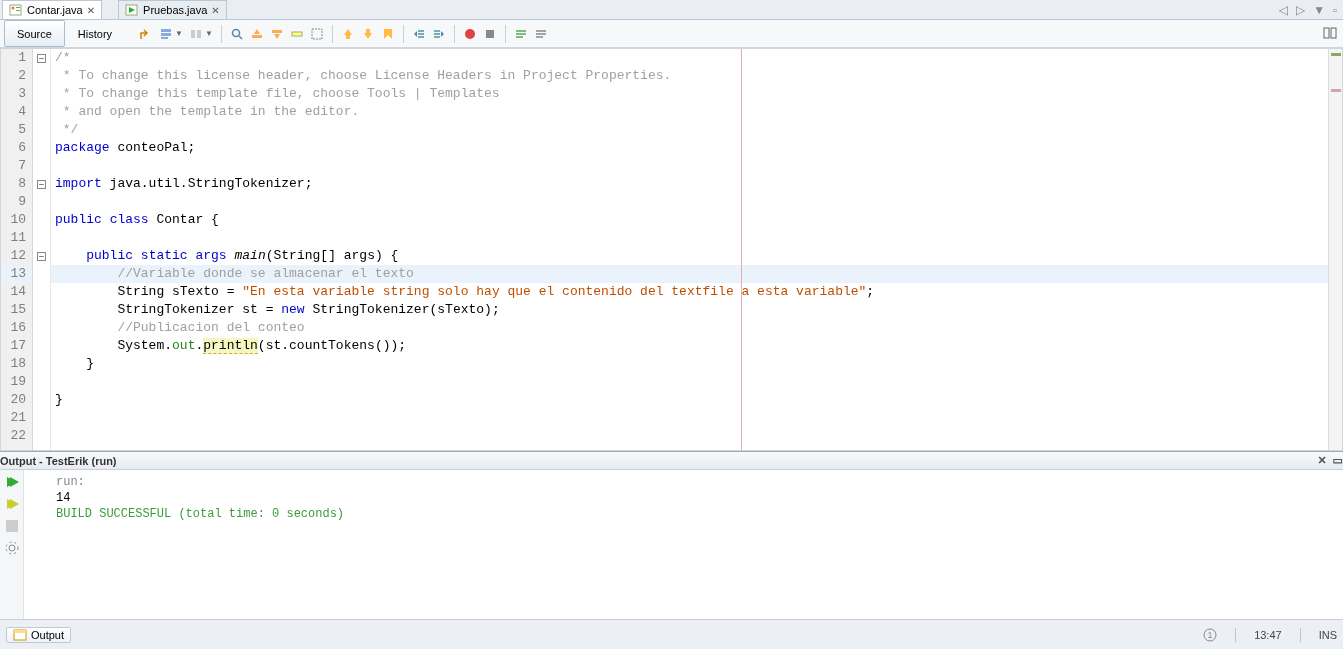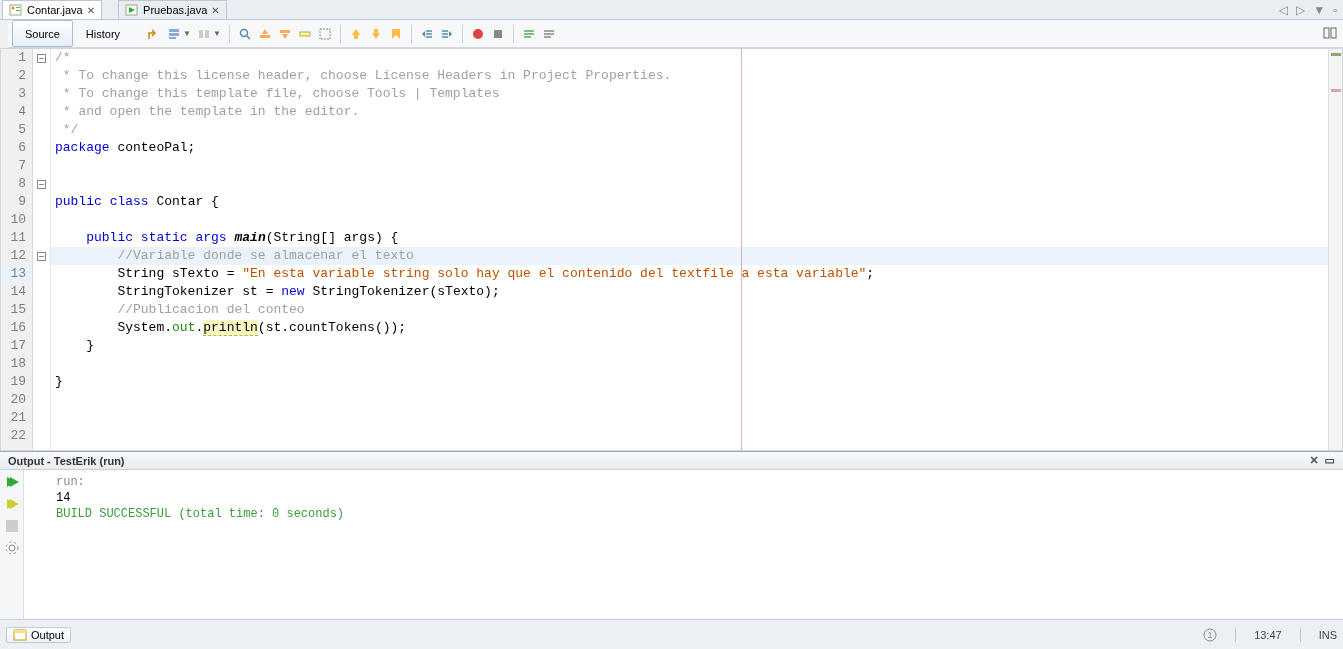--- a/index.html
+++ b/index.html
@@ -48,21 +48,20 @@
   color: #888;
 }
 .toolbar {
   height: 28px;
   background: #f6f8fa;
   border-bottom: 1px solid #cfd6dd;
   display: flex;
   align-items: center;
   padding: 0 4px;
   gap: 2px;
-  margin-left: 8px;
 }
 .view-tabs {
   display: flex;
   height: 100%;
   align-items: stretch;
   margin-right: 10px;
 }
 .view-tab {
   padding: 4px 12px;
   border: 1px solid transparent;
@@ -146,21 +145,21 @@
   height: 18px;
   line-height: 18px;
   white-space: pre;
   padding-left: 4px;
 }
 .hl-line { background: #eaf2fb; }
 .kw { color: #0000d0; }
 .str { color: #c05000; }
 .comment { color: #a0a0a0; }
 .field { color: #1a881a; }
-.method { font-weight: bold; font-style: italic; }
+.method { font-weight: normal; font-style: italic; }
 .underline { background: #f8f6c0; border-bottom: 1px dashed #c0b040; }
 .margin-line {
   position: absolute;
   top: 0; bottom: 0;
   left: 690px;
   width: 1px;
   background: #e0b0b0;
 }
 .scroll-indicator {
   position: absolute; right: 0; top: 0; bottom: 0; width: 14px;
@@ -173,21 +172,21 @@
   background: #fff;
   display: flex;
   flex-direction: column;
 }
 .output-header {
   height: 18px;
   background: linear-gradient(#f8f9fa,#e8ecef);
   border-bottom: 1px solid #c8cfd6;
   display: flex;
   align-items: center;
-  padding: 0 8px;
+  padding: 0 0;
   font-size: 11px;
   font-weight: bold;
   color: #333;
 }
 .output-header-right { margin-left: auto; display: flex; gap: 6px; color: #555; cursor: pointer; }
 .output-body { flex: 1; display: flex; gap: 24px; }
 .output-sidebar {
   width: 24px;
   background: #f4f6f8;
   border-right: 1px solid #dde2e6;
@@ -451,20 +450,21 @@
   </div>
   <div class="code">
     <div class="margin-line"></div>
     <div class="code-line"><span class="comment">/*</span></div>
     <div class="code-line"><span class="comment"> * To change this license header, choose License Headers in Project Properties.</span></div>
     <div class="code-line"><span class="comment"> * To change this template file, choose Tools | Templates</span></div>
     <div class="code-line"><span class="comment"> * and open the template in the editor.</span></div>
     <div class="code-line"><span class="comment"> */</span></div>
     <div class="code-line"><span class="kw">package</span><span> conteoPal;</span></div>
     <div class="code-line"></div>
+    <div class="code-line"><span class="kw">import</span><span> java.util.StringTokenizer;</span></div>
     <div class="code-line"></div>
     <div class="code-line"><span class="kw">public</span> <span class="kw">class</span> <span>Contar</span><span> {</span></div>
     <div class="code-line"></div>
     <div class="code-line"><span>    </span><span class="kw">public</span> <span class="kw">static</span> <span class="kw">args</span> <span class="method">main</span><span>(String[] args) {</span></div>
     <div class="code-line hl-line"><span class="comment">        //Variable donde se almacenar el texto</span></div>
     <div class="code-line"><span>        String sTexto = </span><span class="str">"En esta variable string solo hay que el contenido del textfile a esta variable"</span><span>;</span></div>
     <div class="code-line"><span>        StringTokenizer st = </span><span class="kw">new</span><span> StringTokenizer(sTexto);</span></div>
     <div class="code-line"><span class="comment">        //Publicacion del conteo</span></div>
     <div class="code-line"><span>        System.</span><span class="field">out</span><span>.</span><span class="underline">println</span><span>(st.countTokens());</span></div>
     <div class="code-line"><span>    }</span></div>

